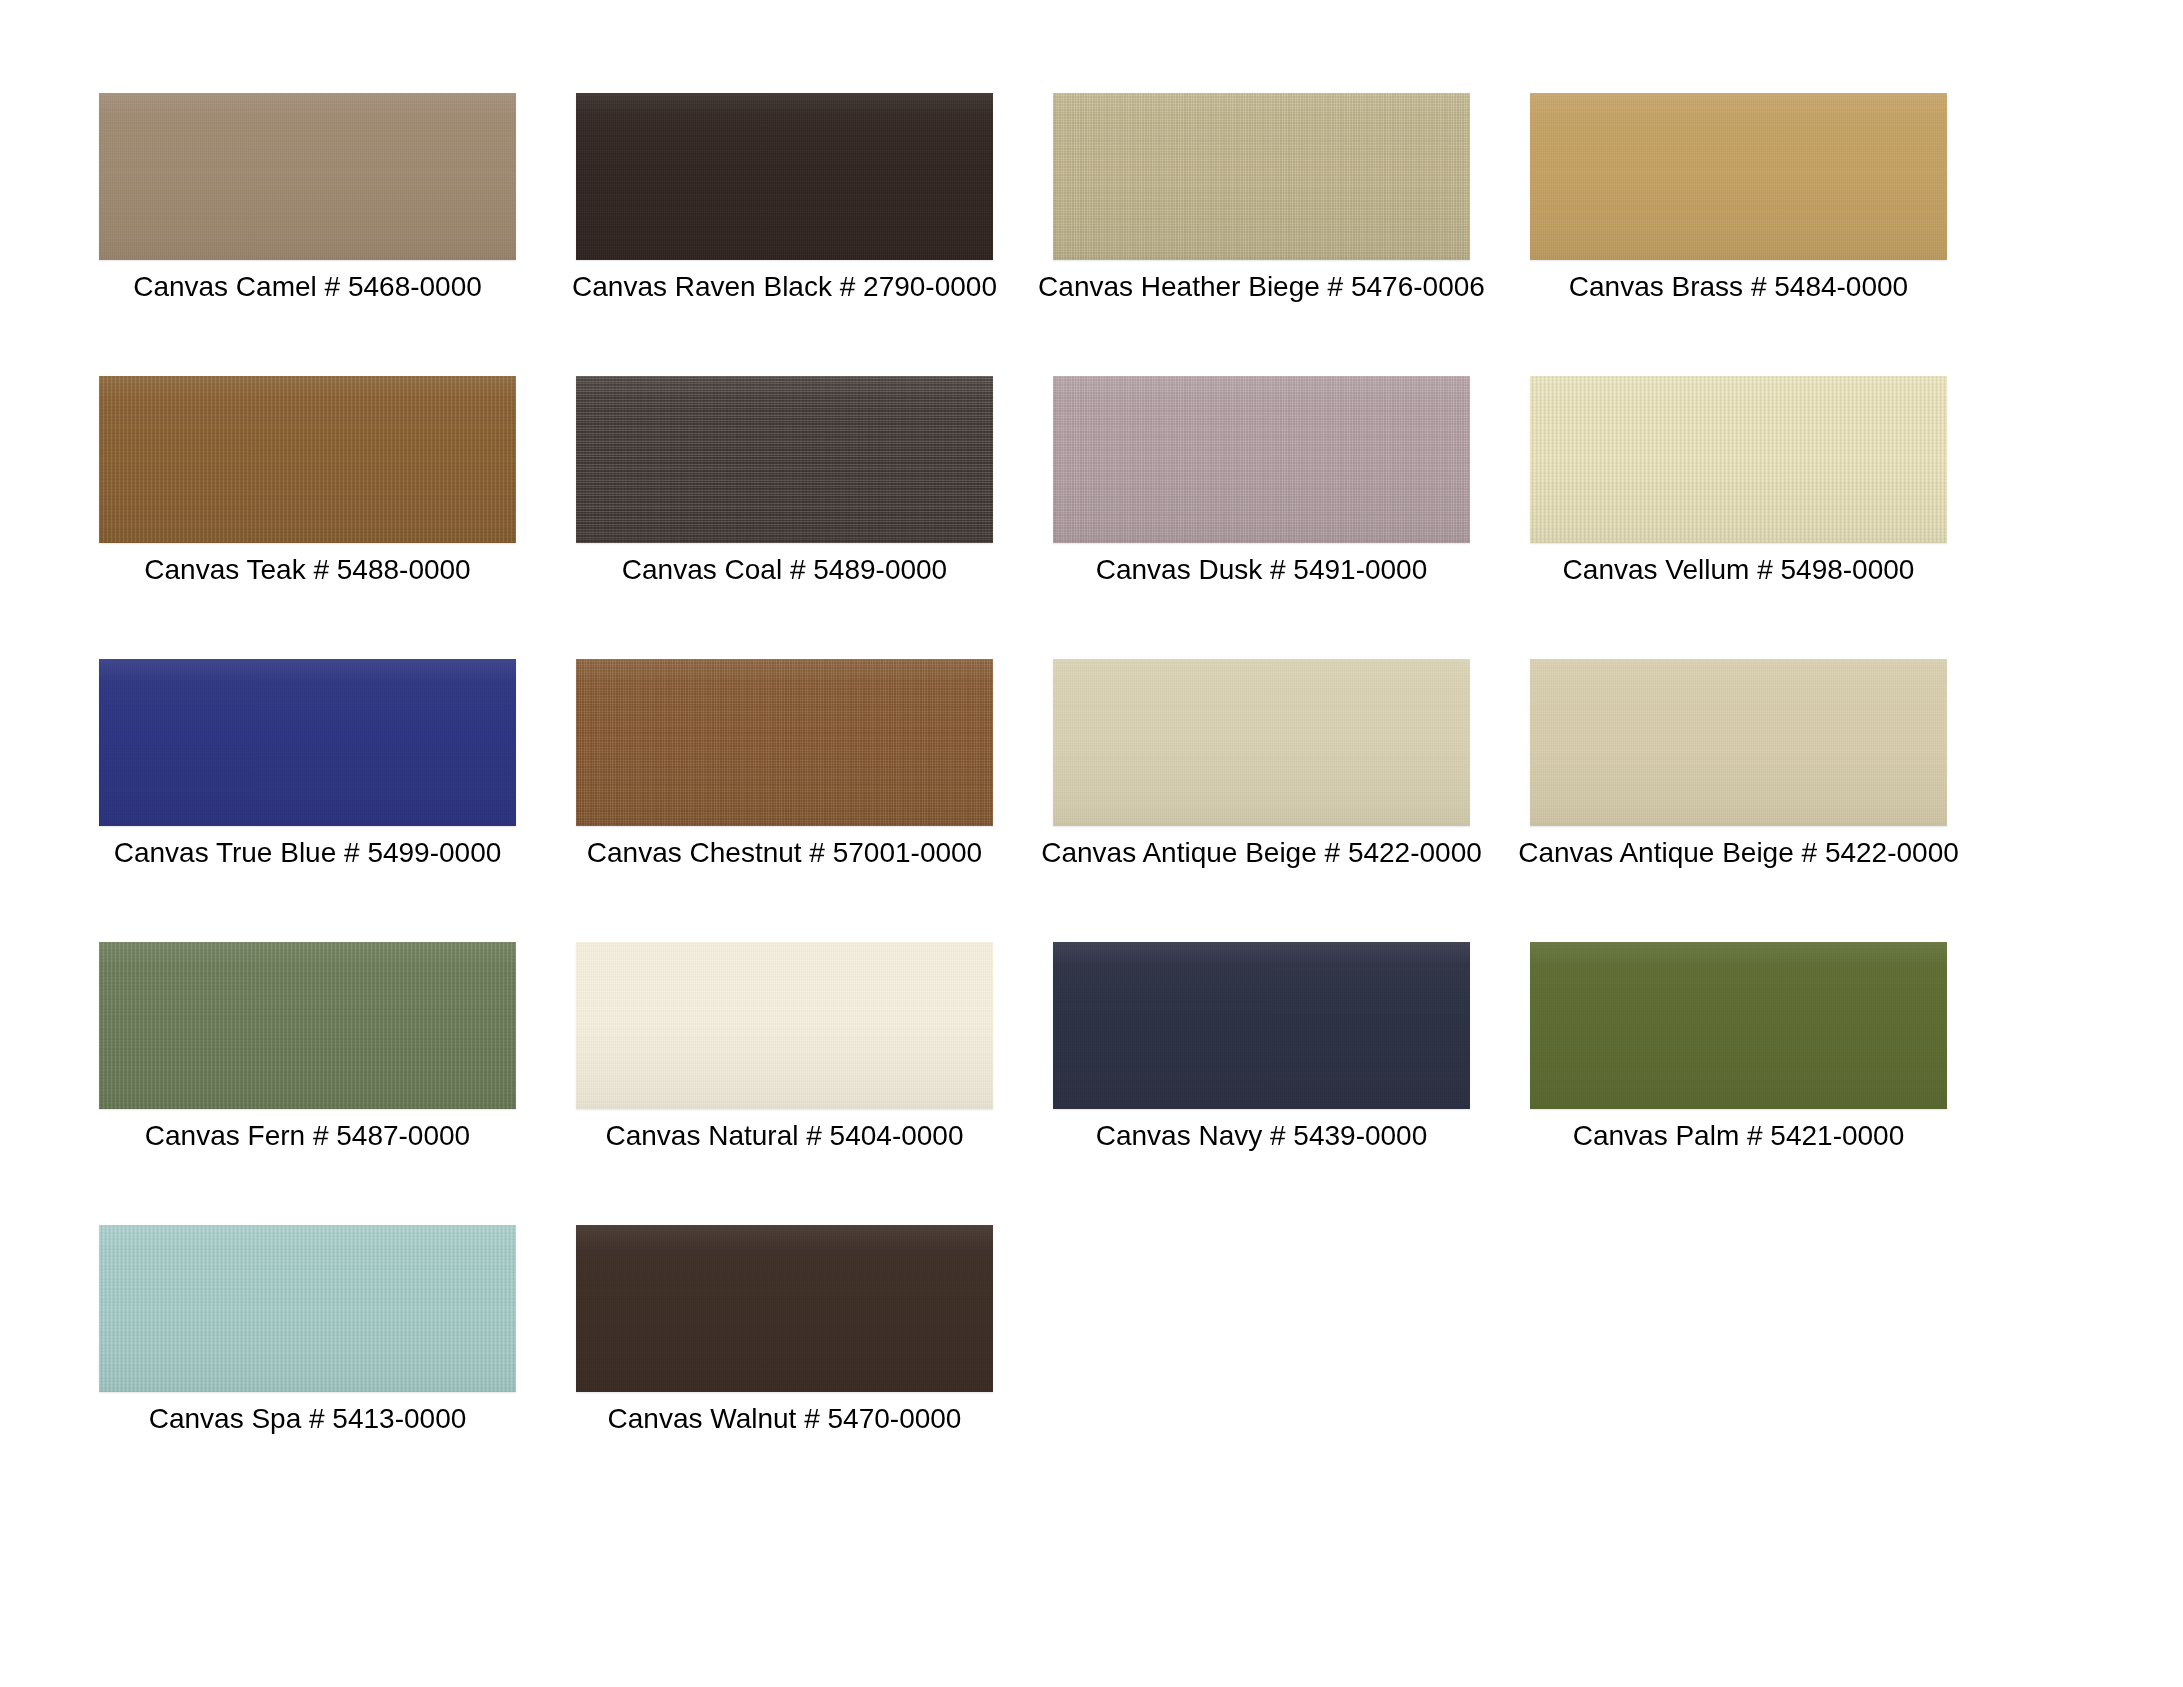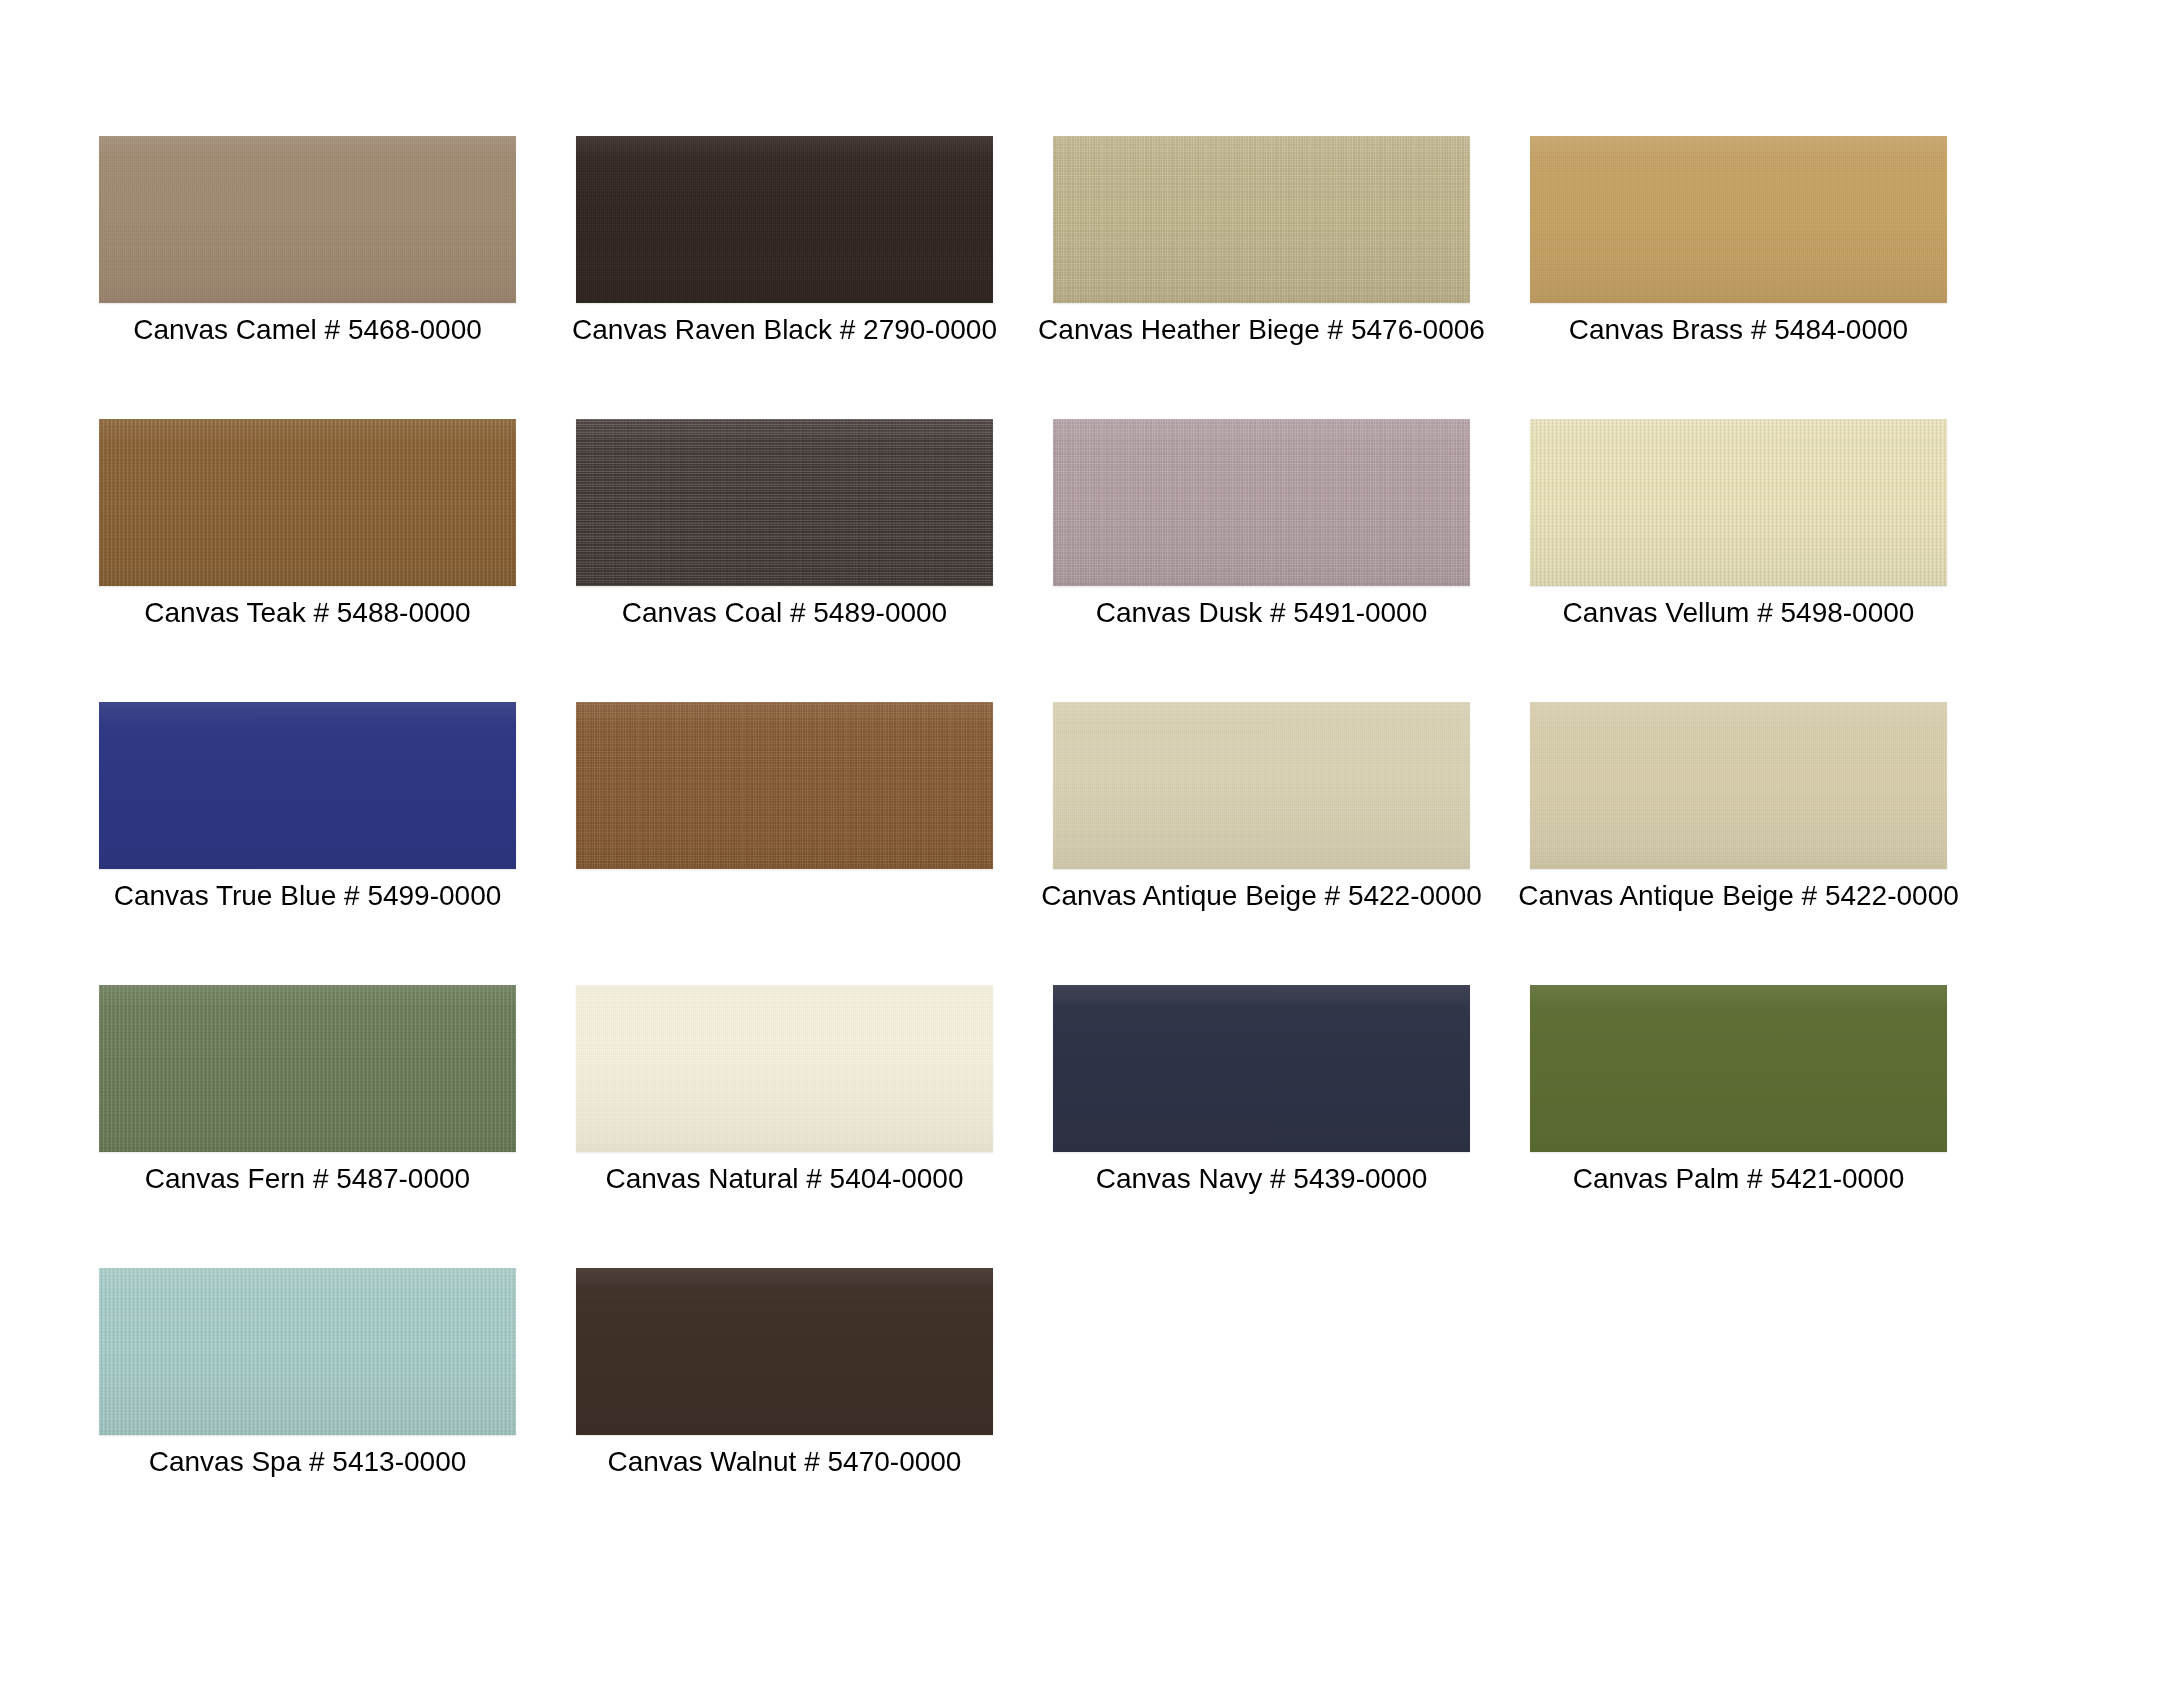--- a/index.html
+++ b/index.html
@@ -33,21 +33,20 @@
     grid-template-columns: repeat(4, 417px);
     column-gap: 60px;
     row-gap: 0px;
     grid-auto-rows: 283px;
   }
 
   .swatch-cell {
     position: relative;
     width: 417px;
     height: 283px;
-    margin-top: 43px;
   }
 
   
   .chip {
     position: relative;
     width: 417px;
     height: 167px;
     background-color: #cccccc;
     overflow: hidden;
     box-shadow: 0 0.7px 1.3px rgba(0,0,0,0.10);
@@ -216,20 +215,21 @@
           <div class="weave"></div>
           <div class="sheen"></div>
         </div>
         <div class="chip-label">Canvas True Blue # 5499-0000</div>
       </div>
       <div class="swatch-cell">
         <div class="chip tex-linen" style="background-color: rgb(138, 92, 51);">
           <div class="weave"></div>
           <div class="sheen"></div>
         </div>
+        <div class="chip-label">Canvas Chestnut # 57001-0000</div>
       </div>
       <div class="swatch-cell">
         <div class="chip " style="background-color: rgb(219, 211, 180);">
           <div class="weave"></div>
           <div class="sheen"></div>
         </div>
         <div class="chip-label">Canvas Antique Beige # 5422-0000</div>
       </div>
       <div class="swatch-cell">
         <div class="chip " style="background-color: rgb(217, 207, 174);">

